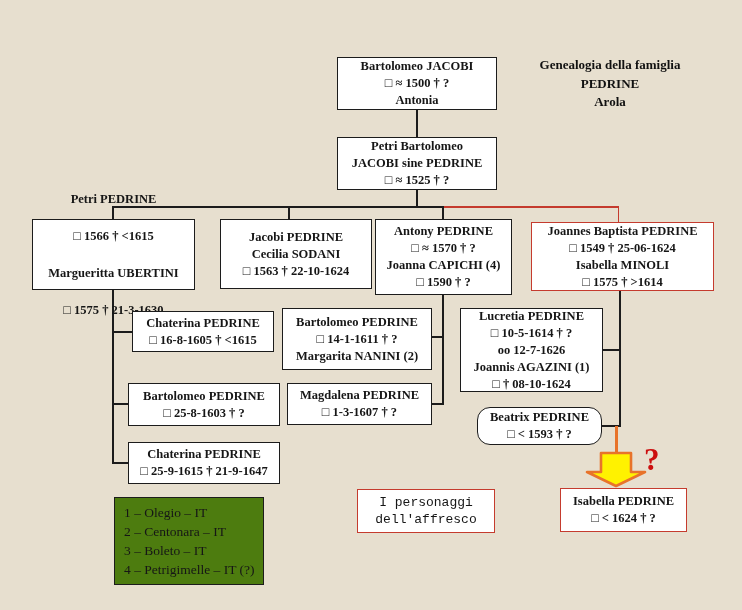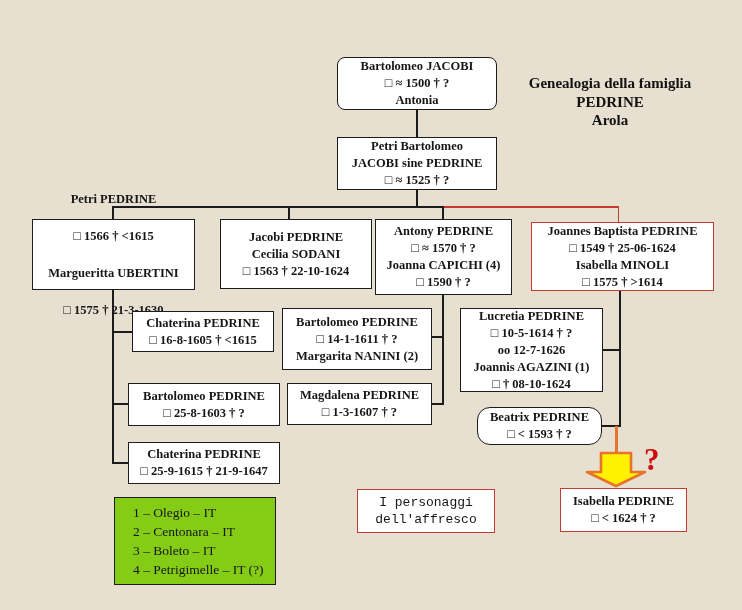--- a/index.html
+++ b/index.html
@@ -26,30 +26,30 @@
 
   
   .hl,.vl{position:absolute;background:#1c1c1c;}
   .hl{height:1.6px;}
   .vl{width:1.6px;}
   .redl{background:#c53b2e !important;}
   .orangel{background:#e8732a !important;}
 
   
   .title{
-    position:absolute;left:500px;top:74px;width:220px;
-    text-align:center;font-weight:bold;font-size:15px;line-height:18.5px;color:#111;
+    position:absolute;left:500px;top:56px;width:220px;
+    text-align:center;font-weight:bold;font-size:13px;line-height:18.5px;color:#111;
   }
 
   
   .legend{
-    position:absolute;left:114px;top:497px;width:162px;height:88px;
-    background:#84cc16;border:1.5px solid #1c1c1c;box-sizing:border-box;
+    position:absolute;left:114px;top:497px;width:150px;height:88px;
+    background:#4d7c0f;border:1.5px solid #1c1c1c;box-sizing:border-box;
     font-size:13.5px;line-height:19px;color:#161616;
-    padding:5px 0 0 18px;
+    padding:5px 0 0 9px;
   }
 
   
   .fresco{
     position:absolute;left:357px;top:489px;width:138px;height:44px;
     background:#ffffff;border:1.6px solid #c53b2e;box-sizing:border-box;
     display:flex;flex-direction:column;justify-content:center;
     text-align:center;font-size:13px;line-height:17px;color:#161616;font-family:Liberation Mono, monospace;
   }
 
@@ -95,21 +95,21 @@
   <div class="vl" style="left:619px;top:291px;height:136px;"></div>
   <div class="hl" style="left:602px;top:349px;width:18px;"></div>
   <div class="hl" style="left:601px;top:425px;width:19px;"></div>
 
   <div class="vl orangel" style="left:615px;top:426px;height:28px;width:2.5px;"></div>
   <svg class="arrow-svg" width="64" height="38" viewBox="0 0 64 38">
     <polygon points="17,2 47,2 47,21 61,21 32,35 3,21 17,21" fill="#fff200" stroke="#e8732a" stroke-width="2.6" stroke-linejoin="round"></polygon>
   </svg>
   <div class="qmark">?</div>
 
-  <div class="pbox" style="left:337px;top:57px;width:160px;height:53px;border-radius:8px;">
+  <div class="pbox" style="left:337px;top:57px;width:160px;height:53px;">
     <div>Bartolomeo JACOBI</div>
     <div>□ ≈ 1500  † ?</div>
     <div>Antonia</div>
   </div>
 
   <div class="pbox" style="left:337px;top:137px;width:160px;height:53px;">
     <div>Petri Bartolomeo</div>
     <div>JACOBI sine PEDRINE</div>
     <div>□ ≈ 1525  † ?</div>
   </div>

